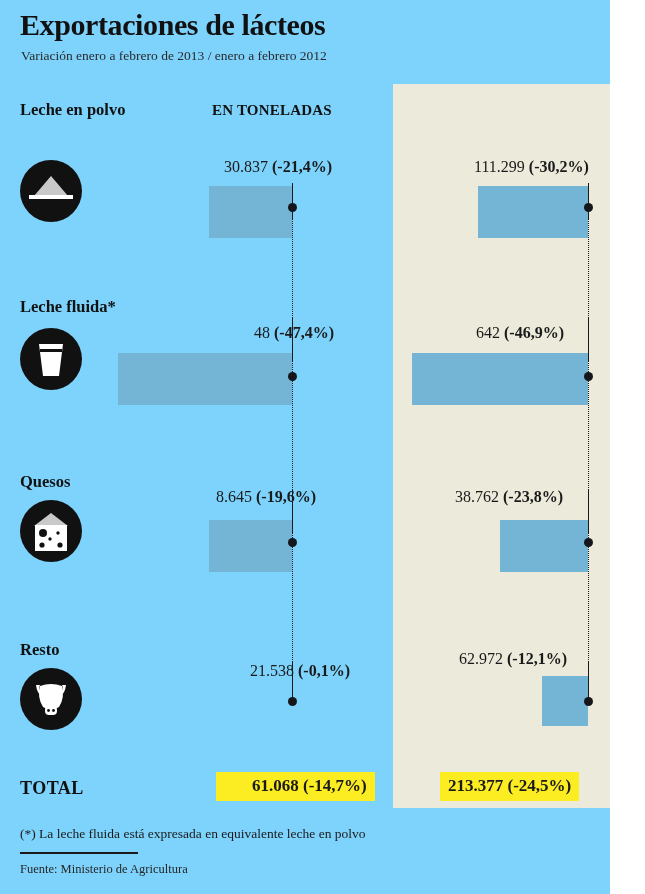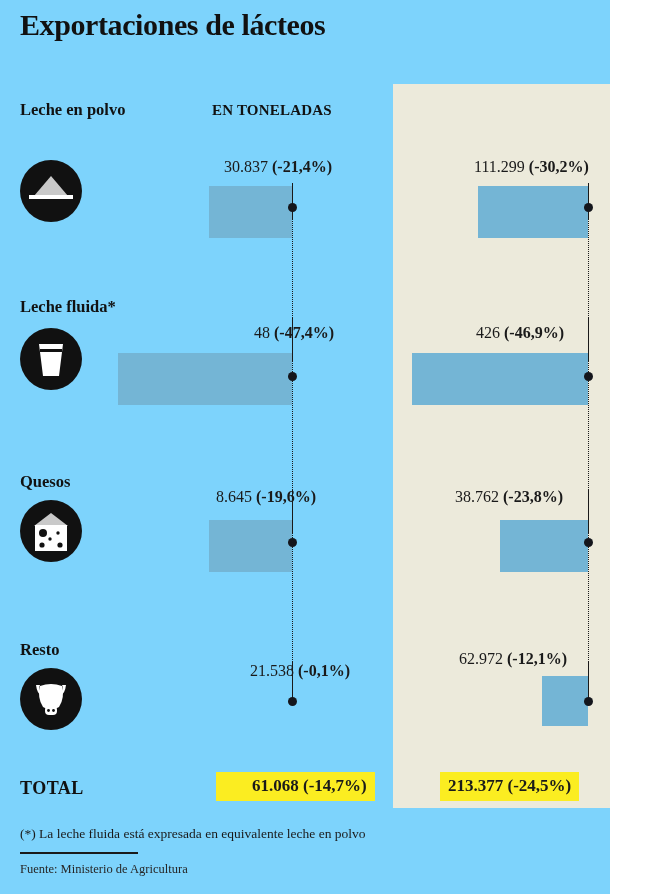--- a/index.html
+++ b/index.html
@@ -171,20 +171,21 @@
   }
 </style>
 </head>
 <body>
 
 <div id="page">
 
   <div class="beige-panel"></div>
 
   <div class="title">Exportaciones de lácteos</div>
+  <div class="subtitle">Variación enero a febrero de 2013 / enero a febrero 2012</div>
 
   <div class="col-head tons">EN TONELADAS</div>
 
   <div class="axis" style="left:292px; top:183px; height:35px;"></div>
   <div class="axis dotted" style="left:292px; top:218px; height:100px;"></div>
   <div class="axis" style="left:292px; top:318px; height:42px;"></div>
   <div class="axis dotted" style="left:292px; top:360px; height:130px;"></div>
   <div class="axis" style="left:292px; top:490px; height:42px;"></div>
   <div class="axis dotted" style="left:292px; top:532px; height:130px;"></div>
   <div class="axis" style="left:292px; top:662px; height:40px;"></div>
@@ -228,21 +229,21 @@
   </div>
   <div class="bar" style="left:118px; top:353px; width:174px;"></div>
   <div class="dot" style="left:288px; top:372px;"></div>
   <div class="value-label" style="left:254px; top:324px;">
     <span class="num">48</span>
     <span class="pct">(-47,4%)</span>
   </div>
   <div class="bar" style="left:412px; top:353px; width:176px;"></div>
   <div class="dot" style="left:584px; top:372px;"></div>
   <div class="value-label" style="left:476px; top:324px;">
-    <span class="num">426</span>
+    <span class="num">642</span>
     <span class="pct">(-46,9%)</span>
   </div>
 
   <div class="cat-label" style="top:472px;">Quesos</div>
   <div class="cat-icon" style="top:500px;">
     <svg viewBox="0 0 62 62" width="62" height="62" aria-hidden="true">
       <circle cx="31" cy="31" r="31" fill="#111111"></circle>
       <polygon points="31,13 48,26 14,26" fill="#c9c9c9"></polygon>
       <rect x="15" y="25" width="32" height="26" fill="#ffffff"></rect>
       <circle cx="23" cy="33" r="4" fill="#111111"></circle>

